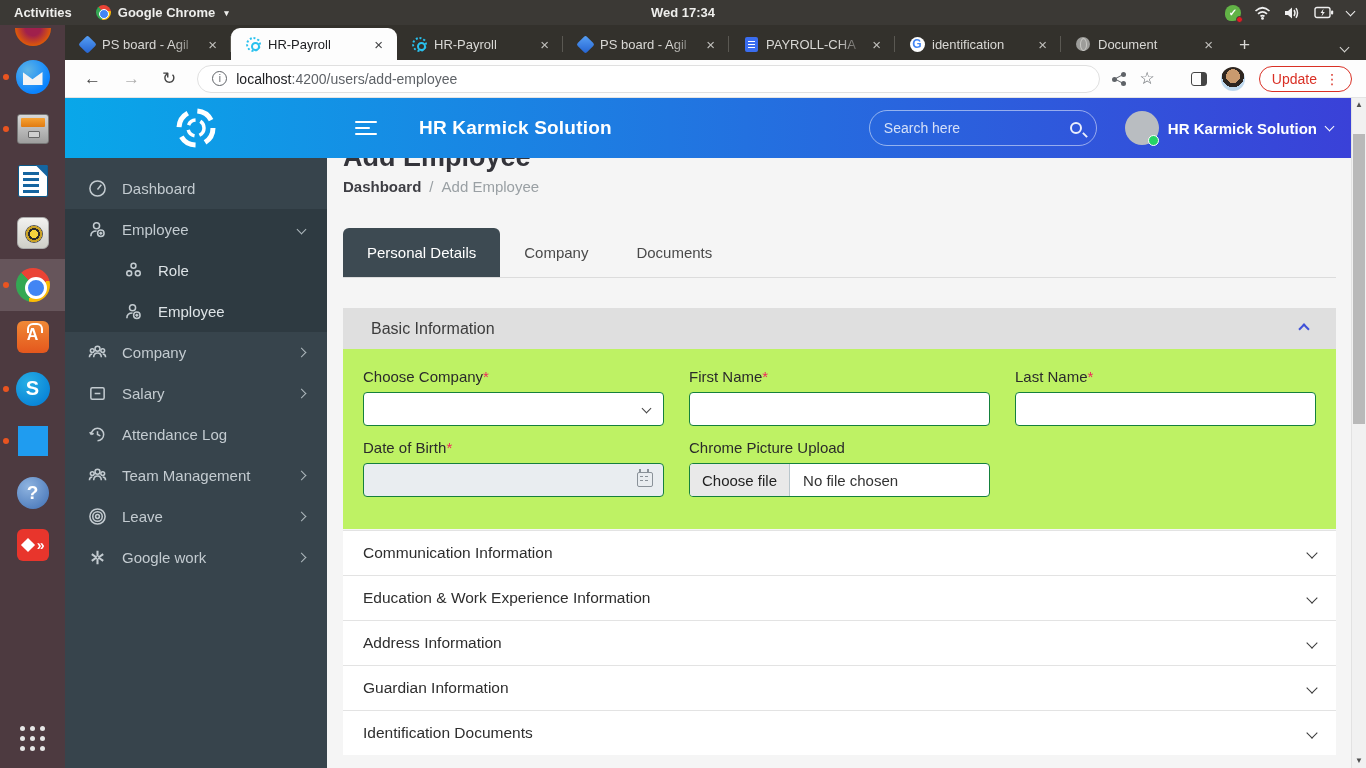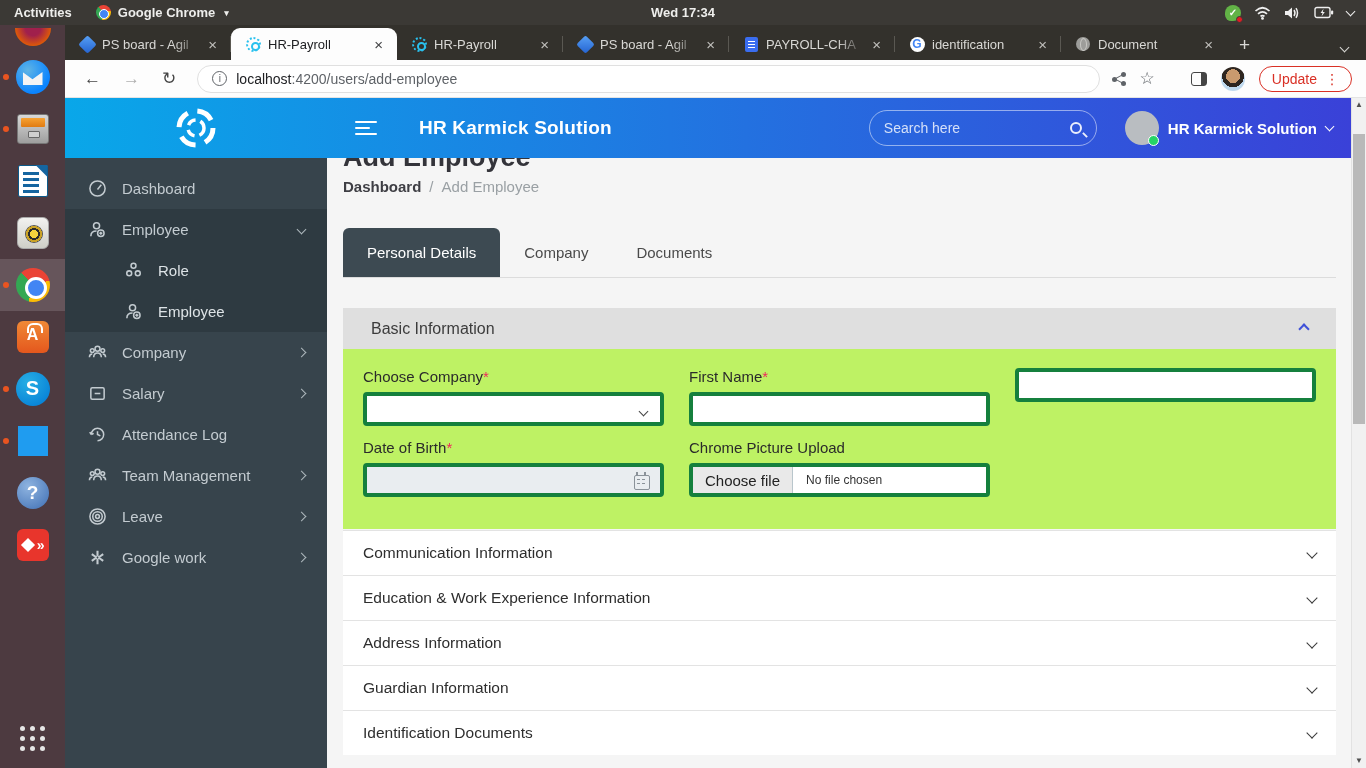--- a/index.html
+++ b/index.html
@@ -162,30 +162,30 @@
   .ptab.active { background:#3d4a52; color:#fff; border-radius:6px 6px 0 0; }
   .card { margin:30px 15px 0 16px; width:993px; }
   .card-head { height:41px; background:#dfdfdf; display:flex; align-items:center; padding:0 28px; font-size:16px; color:#3c3c3c; }
   .card-head .chevron { margin-left:auto; color:#3f51d8; width:8px; height:8px; border-width:2px; }
   .card-body { background:#bef264; padding:19px 20px 32px; }
   .frow { display:flex; gap:25px; }
   .frow + .frow { margin-top:13px; }
   .field { width:301px; }
   .field label { display:block; font-size:15px; color:#2b2b2b; margin-bottom:7px; }
   .req { color:#f0265c; }
-  .inp, .sel, .dob, .file { height:34px; border:4px solid #15803d; border-radius:4px; background:#fff; width:100%; }
+  .inp, .sel, .dob, .file { height:34px; border:1px solid #15803d; border-radius:4px; background:#fff; width:100%; }
   .sel { position:relative; }
   .sel .chevron { position:absolute; right:13px; top:12px; color:#444; }
   .dob { background:#e9edf0; position:relative; }
   .cal-ic { position:absolute; right:10px; top:8px; width:16px; height:15px; border:1.6px solid #8a9299; border-radius:2px; }
   .cal-ic::before { content:""; position:absolute; left:2px; top:2.5px; width:3px; height:1.6px; background:#8a9299; box-shadow:5px 0 0 #8a9299, 0 4px 0 #8a9299, 5px 4px 0 #8a9299; }
   .cal-ic::after { content:""; position:absolute; left:1px; top:-4px; width:2px; height:3px; background:#8a9299; box-shadow:8px 0 0 #8a9299; }
   .file { display:flex; align-items:center; overflow:hidden; }
   .file-btn { background:#e9e9e9; border-right:1px solid #b9c6cc; height:100%; display:flex; align-items:center; padding:0 12px; font-size:15px; color:#222; }
-  .file-status { padding:0 13px; font-size:12px; color:#333; }
+  .file-status { padding:0 13px; font-size:15px; color:#333; }
   .acc-row { height:45px; background:#fff; border-top:1px solid #e3e3e3; margin:0 15px 0 16px; width:993px;
     display:flex; align-items:center; padding:0 20px; font-size:15.5px; color:#2e2e2e; }
   .acc-row:first-of-type { border-top:none; }
   .acc-row .chevron { margin-left:auto; color:#3a3a3a; width:8px; height:8px; border-width:1.6px; }
 </style>
 </head>
 <body>
 
 <div id="topbar">
   <span class="activities">Activities</span>
@@ -542,20 +542,21 @@
             <div class="sel">
               <span></span>
               <span class="chevron chev-down"></span>
             </div>
           </div>
           <div class="field">
             <label><span>First Name</span><span class="req">*</span></label>
             <input class="inp" value="" style="">
           </div>
           <div class="field">
+            <label><span>Last Name</span><span class="req">*</span></label>
             <input class="inp" value="" style="">
           </div>
         </div>
         <div class="frow">
           <div class="field">
             <label><span>Date of Birth</span><span class="req">*</span></label>
             <div class="dob">
               <span></span>
               <span class="cal-ic"></span>
             </div>

